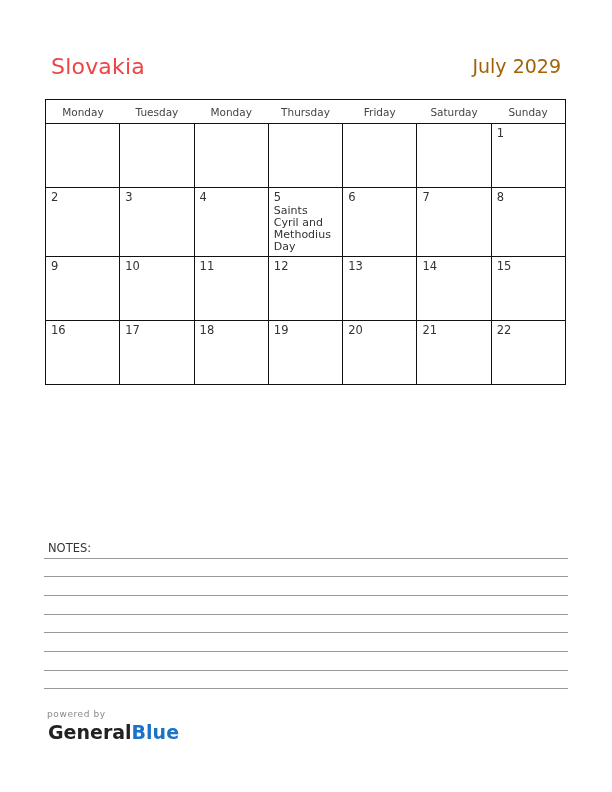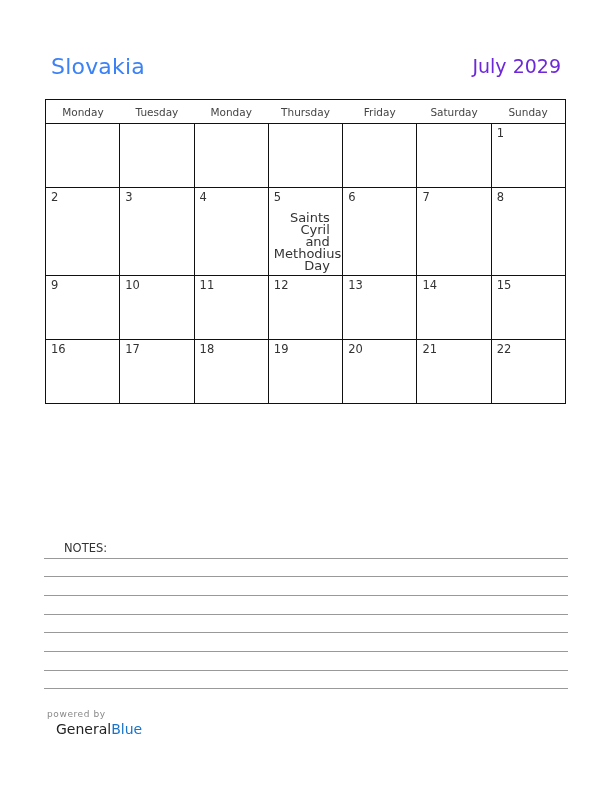--- a/index.html
+++ b/index.html
@@ -1,33 +1,33 @@
 <!DOCTYPE html>
 <html><head>
 <meta charset="utf-8">
 <style>
   html, body { margin:0; padding:0; background:#ffffff; }
   body { width:612px; height:792px; position:relative; overflow:hidden;
          font-family:"DejaVu Sans", "Liberation Sans", sans-serif; color:#222; }
-  .country { position:absolute; left:51px; top:54px; font-size:22px; color:#3b82f6; letter-spacing:0.2px; }
-  .month { position:absolute; right:51px; top:55px; font-size:19px; color:#6d28d9; }
+  .country { position:absolute; left:51px; top:54px; font-size:22px; color:#ef4444; letter-spacing:0.2px; }
+  .month { position:absolute; right:51px; top:55px; font-size:19px; color:#a16207; }
   table.cal { position:absolute; left:45px; top:99px; width:521px; border-collapse:collapse;
               table-layout:fixed; }
   table.cal th, table.cal td { border:1.2px solid #111; }
   table.cal th { height:23px; font-weight:normal; font-size:10.5px; color:#444; text-align:center;
                  padding:0; border-left:none; border-right:none; }
   table.cal th:first-child { border-left:1.2px solid #111; }
   table.cal th:last-child { border-right:1.2px solid #111; }
   table.cal td { height:64px; vertical-align:top; padding:3px 5px; box-sizing:border-box; }
   .daynum { font-size:11.5px; color:#333; line-height:13px; }
-  .holiday { font-size:13px; color:#333; line-height:12px; margin-top:8px;text-align:right; }
-  .notes-label { position:absolute; left:64px; top:541px; font-size:11.5px; color:#333; }
+  .holiday { font-size:11px; color:#333; line-height:12px; margin-top:1px; }
+  .notes-label { position:absolute; left:48px; top:541px; font-size:11.5px; color:#333; }
   .note-line { position:absolute; left:44px; width:524px; height:0; border-top:1.3px solid #999; }
   .powered { position:absolute; left:47px; top:709px; font-size:9px; color:#888; letter-spacing:0.6px; }
-  .brand { position:absolute; left:56px; top:721px; font-size:14px; color:#222; }
+  .brand { position:absolute; left:48px; top:721px; font-size:19px; color:#222;font-weight:bold; }
   .brand .blue { color:#1a73c8; }
 </style>
 </head>
 <body>
 
 <div class="country">Slovakia</div>
 <div class="month">July 2029</div>
 
 <table class="cal">
   <thead>

